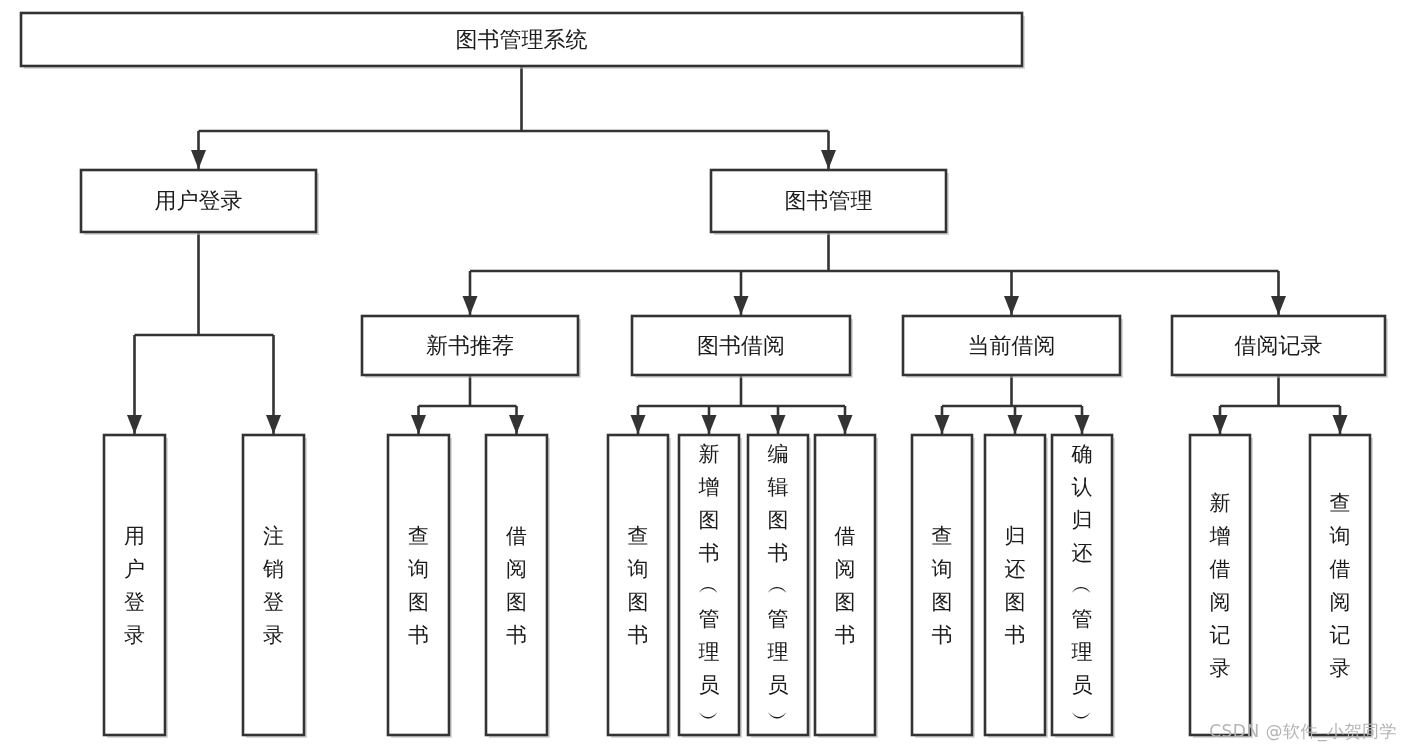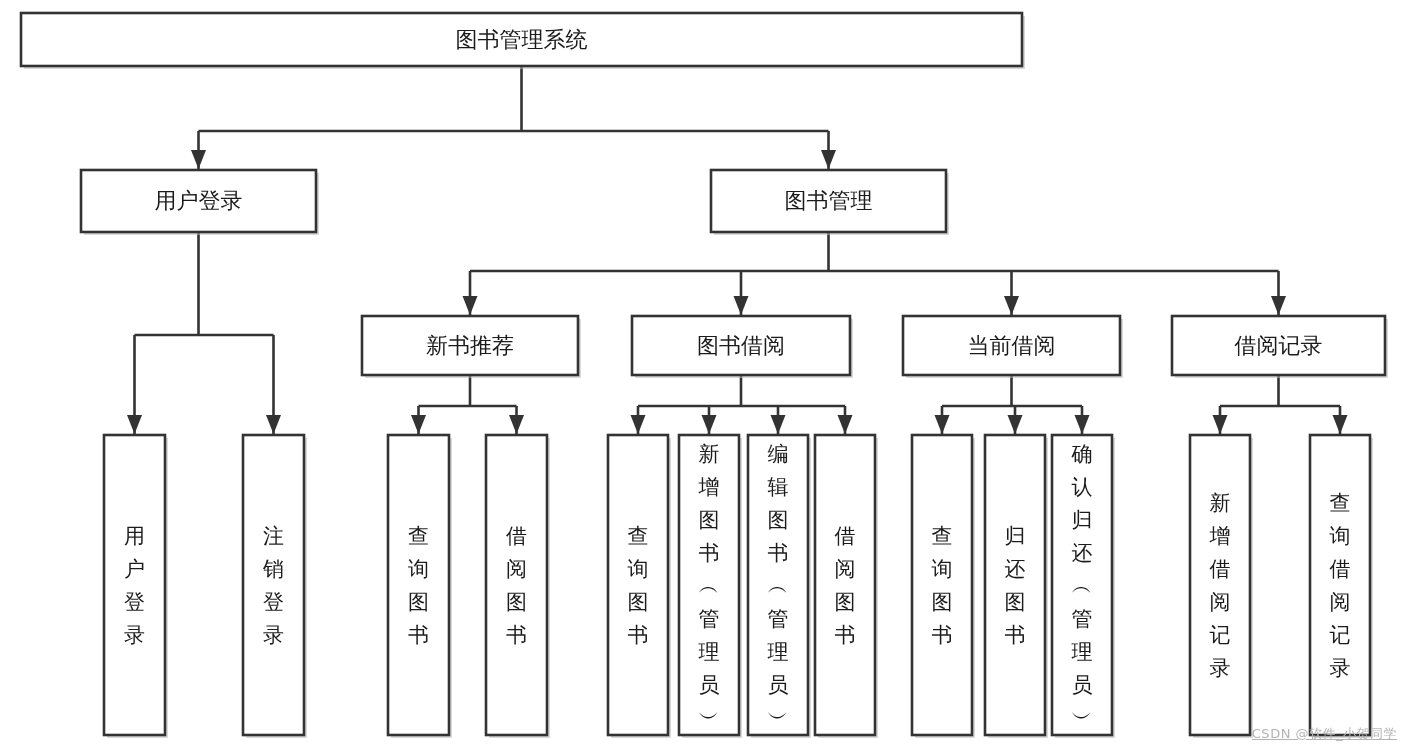--- a/index.html
+++ b/index.html
@@ -19,22 +19,22 @@
     font-size:22px;fill:#1b1b1b;text-anchor:middle;
     dominant-baseline:middle;
   }
   .leaf-label{
     font-family:"DejaVu Sans","Liberation Sans",sans-serif;
     font-size:21px;fill:#1b1b1b;text-anchor:middle;
   }
   .watermark{
     position:absolute;right:8px;bottom:4px;
     font-family:"DejaVu Sans","Liberation Sans",sans-serif;
-    font-size:13px;color:#b4b4b4;letter-spacing:0.5px;
-    white-space:nowrap;user-select:none;text-decoration:underline;
+    font-size:17px;color:#b4b4b4;letter-spacing:0.5px;
+    white-space:nowrap;user-select:none;
   }
 </style>
 </head>
 <body>
 
 <svg id="diagram" viewBox="0 0 1405 747" width="1405" height="747" xmlns="http://www.w3.org/2000/svg">
   <g id="edges-layer">
       <line x1="521.5" y1="66" x2="521.5" y2="131" class="conn"></line>
       <line x1="198.5" y1="131" x2="828.5" y2="131" class="conn"></line>
       <line x1="198.5" y1="131" x2="198.5" y2="169" class="conn"></line>

